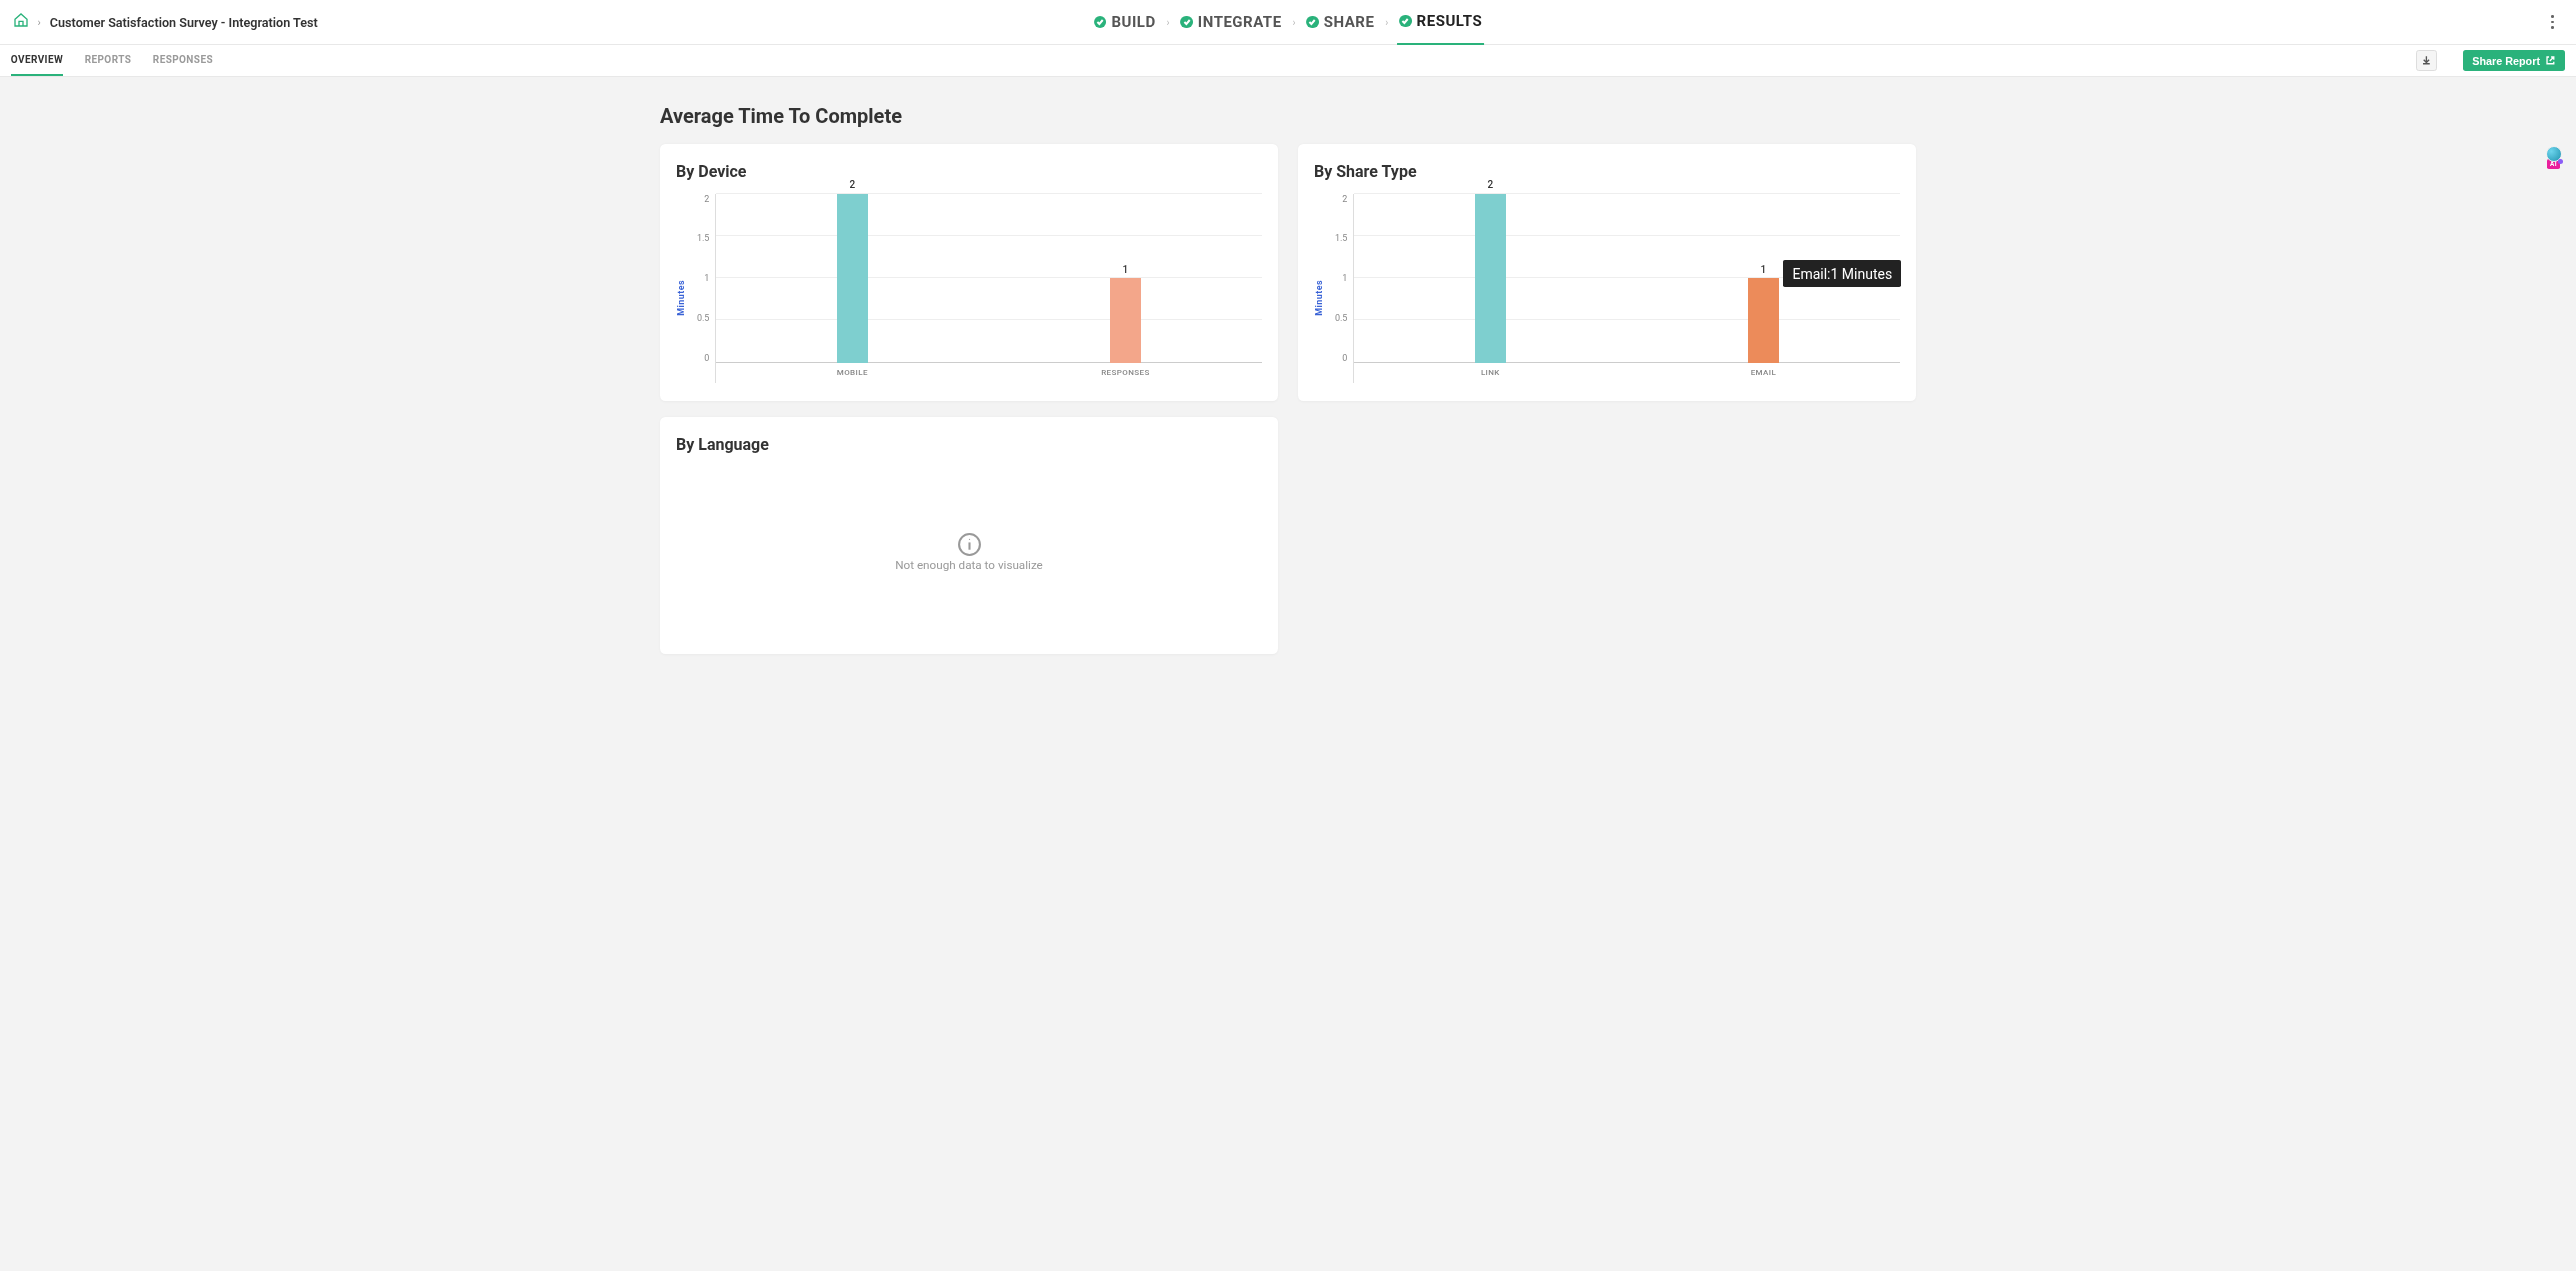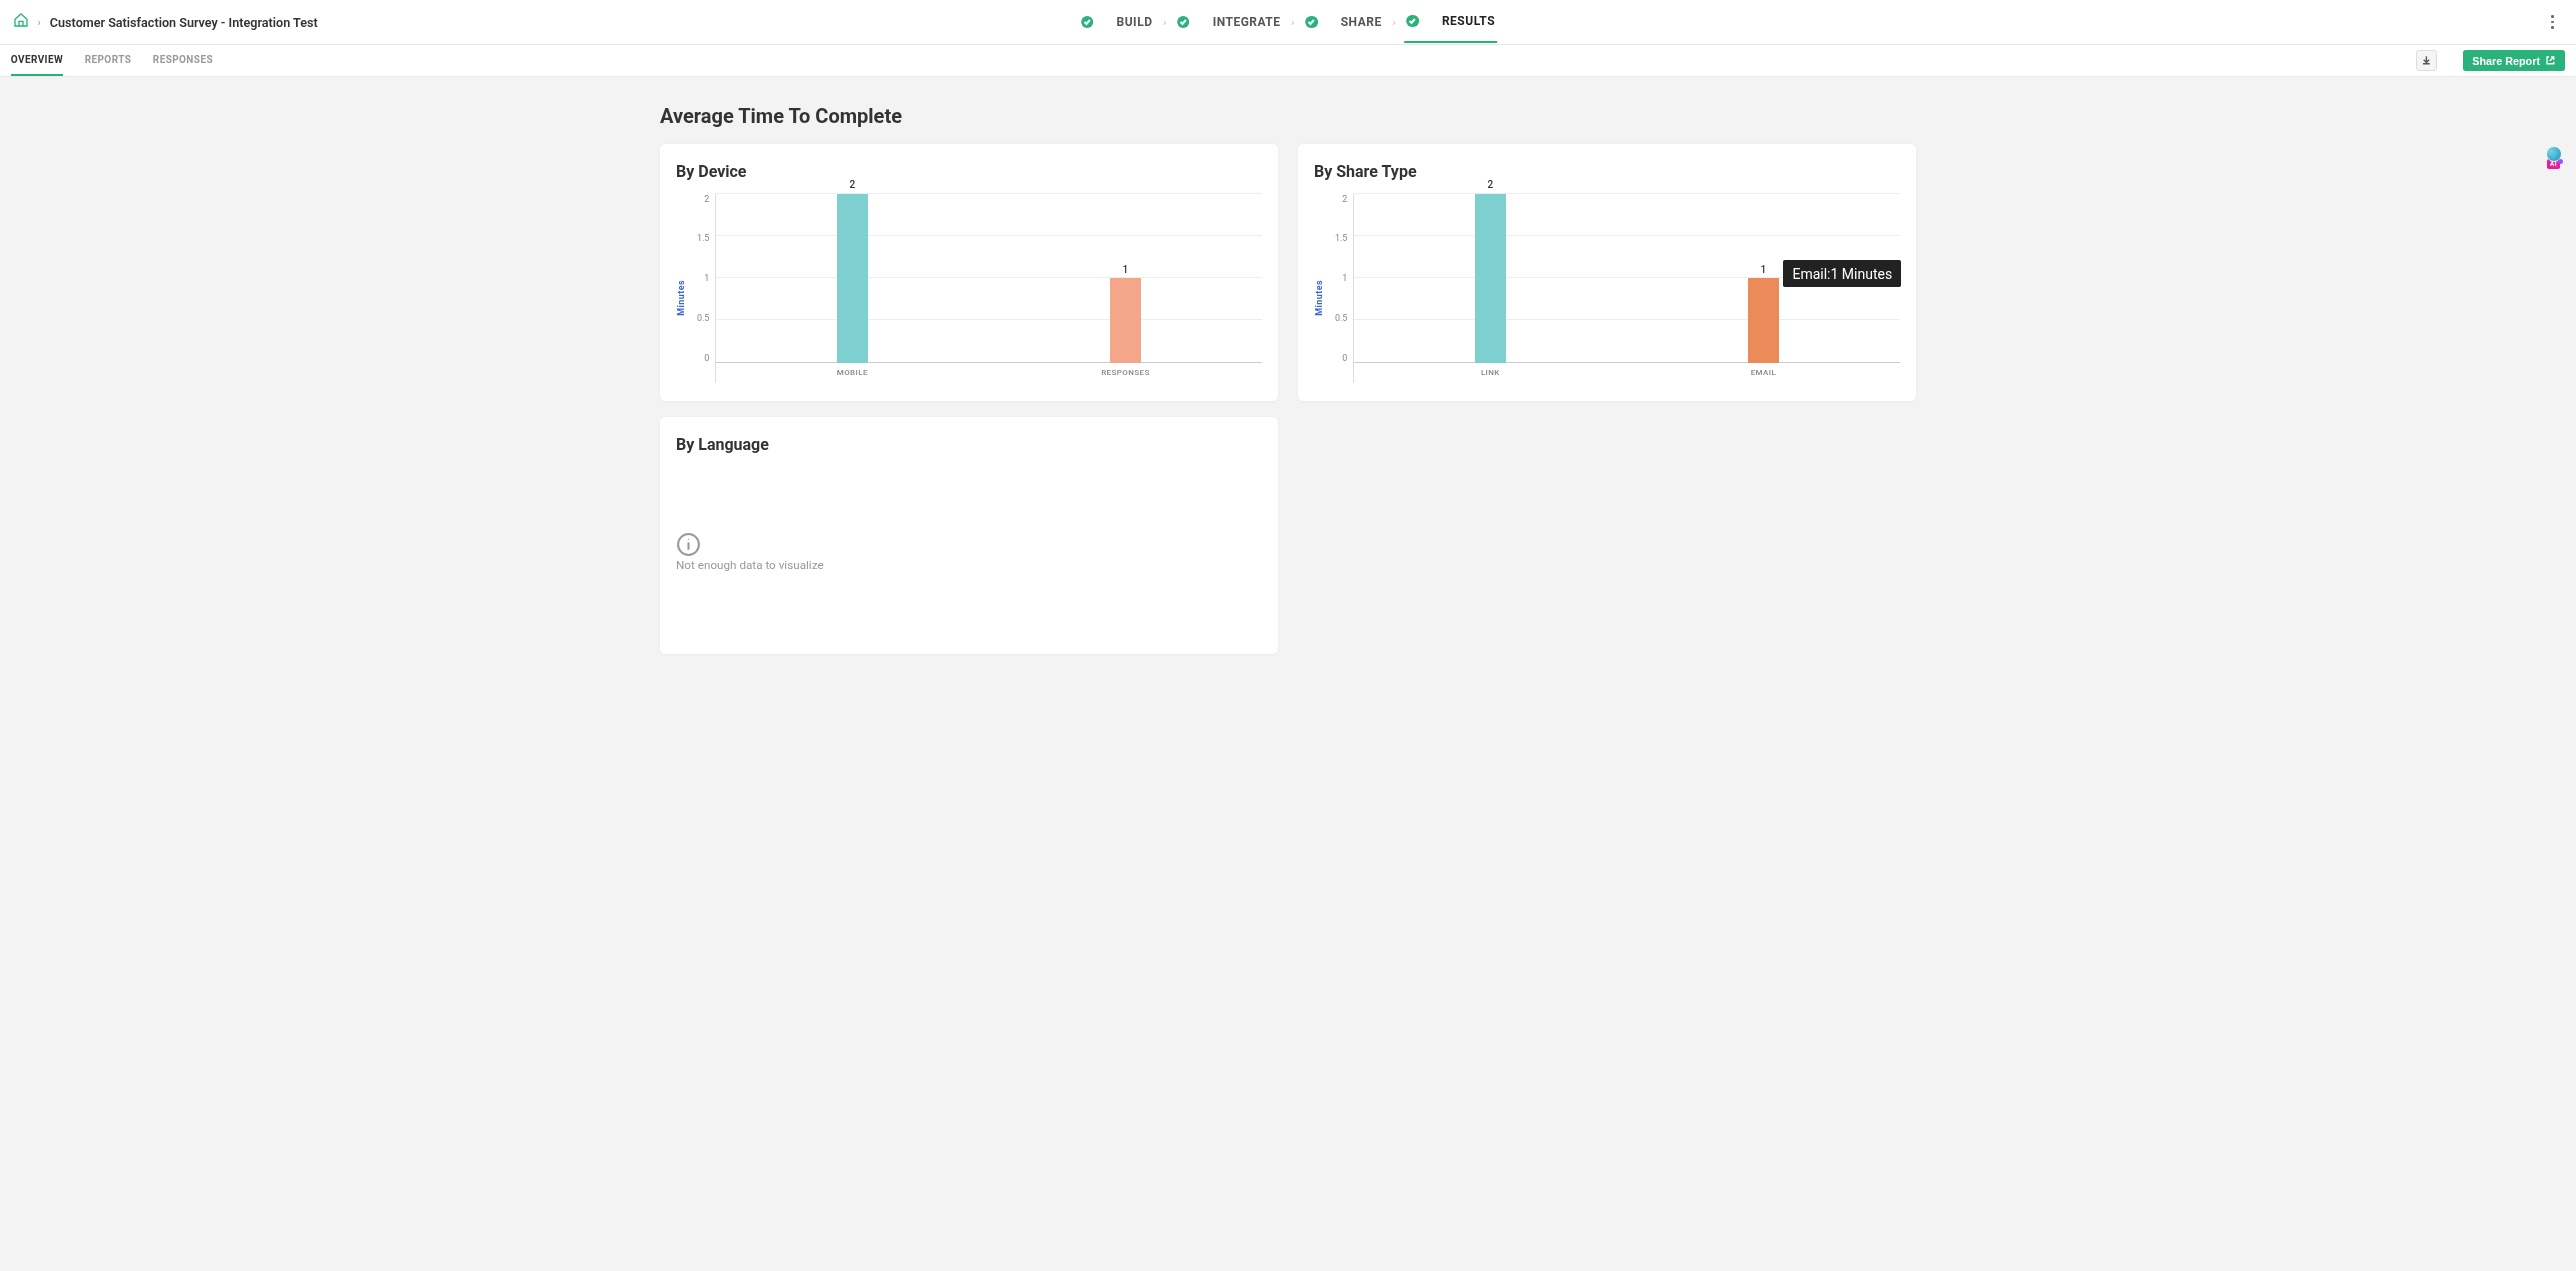--- a/index.html
+++ b/index.html
@@ -22,21 +22,21 @@
   .crumb-title { font-size: 12.6px; font-weight: 600; color: #333; }
 
   .steps {
     position: absolute;
     left: 50%;
     transform: translateX(-50%);
     display: flex;
     align-items: center;
     gap: 9px;
   }
-  .step { display: flex; align-items: center; gap: 23px; font-size: 12px; font-weight: 700; letter-spacing: 0.5px; color: #555; padding: 12.6px 1.8px; cursor: pointer; }
+  .step { display: flex; align-items: center; gap: 5px; font-size: 15px; font-weight: 700; letter-spacing: 0.5px; color: #555; padding: 12.6px 1.8px; cursor: pointer; }
   .step.active { color: #222; border-bottom: 2.7px solid #2ab27b; }
   .step-check {
     width: 12.6px; height: 12.6px; border-radius: 50%; background: #2ab27b; display: inline-flex; align-items: center; justify-content: center;
   }
   .step-check svg { width: 8px; height: 8px; stroke: #fff; stroke-width: 3; fill: none; }
   .step-sep { color: #bbb; font-size: 10px; }
 
   .topbar .right { margin-left: auto; display: flex; align-items: center; }
   .kebab { width: 21.6px; height: 21.6px; display: flex; flex-direction: column; align-items: center; justify-content: center; gap: 2.7px; cursor: pointer; }
   .kebab span { width: 2.7px; height: 2.7px; background: #666; border-radius: 50%; }
@@ -119,21 +119,21 @@
     position: absolute;
     background: #222;
     color: #fff;
     font-size: 14px;
     padding: 5.4px 9px;
     border-radius: 1.8px;
     white-space: nowrap;
     z-index: 5;
   }
 
-  .empty-state { height: 171px; display:flex; flex-direction:column; align-items:flex-start; justify-content:center; color:#999; gap:1px; }
+  .empty-state { height: 171px; display:flex; flex-direction:column; align-items:center; justify-content:center; color:#999; gap:1px; }
   .empty-state svg { width: 25px; height: 25px; stroke: #999; fill:none; stroke-width:2; }
   .empty-text { font-size: 11.7px; color: #999; }
 
   .cards-row.single { margin-top: 16px; }
   .cards-row.single .card { max-width: calc(50% - 10px); min-height: 237px; }
 
   
   .ai-badge {
     position: fixed;
     right: 9px;

